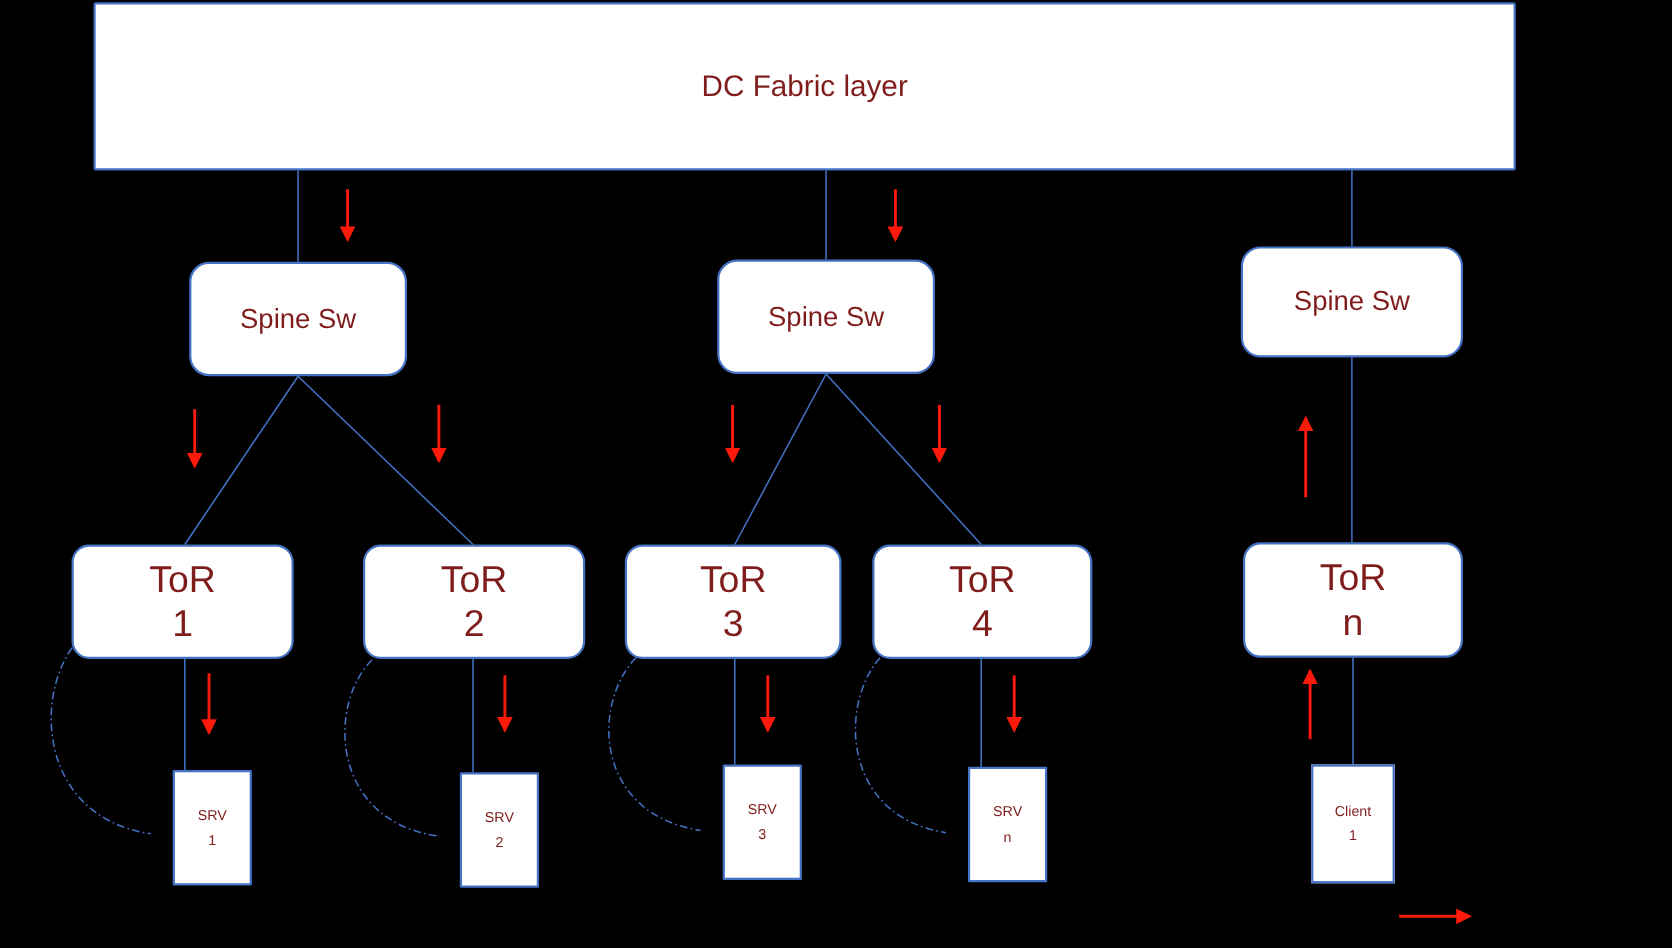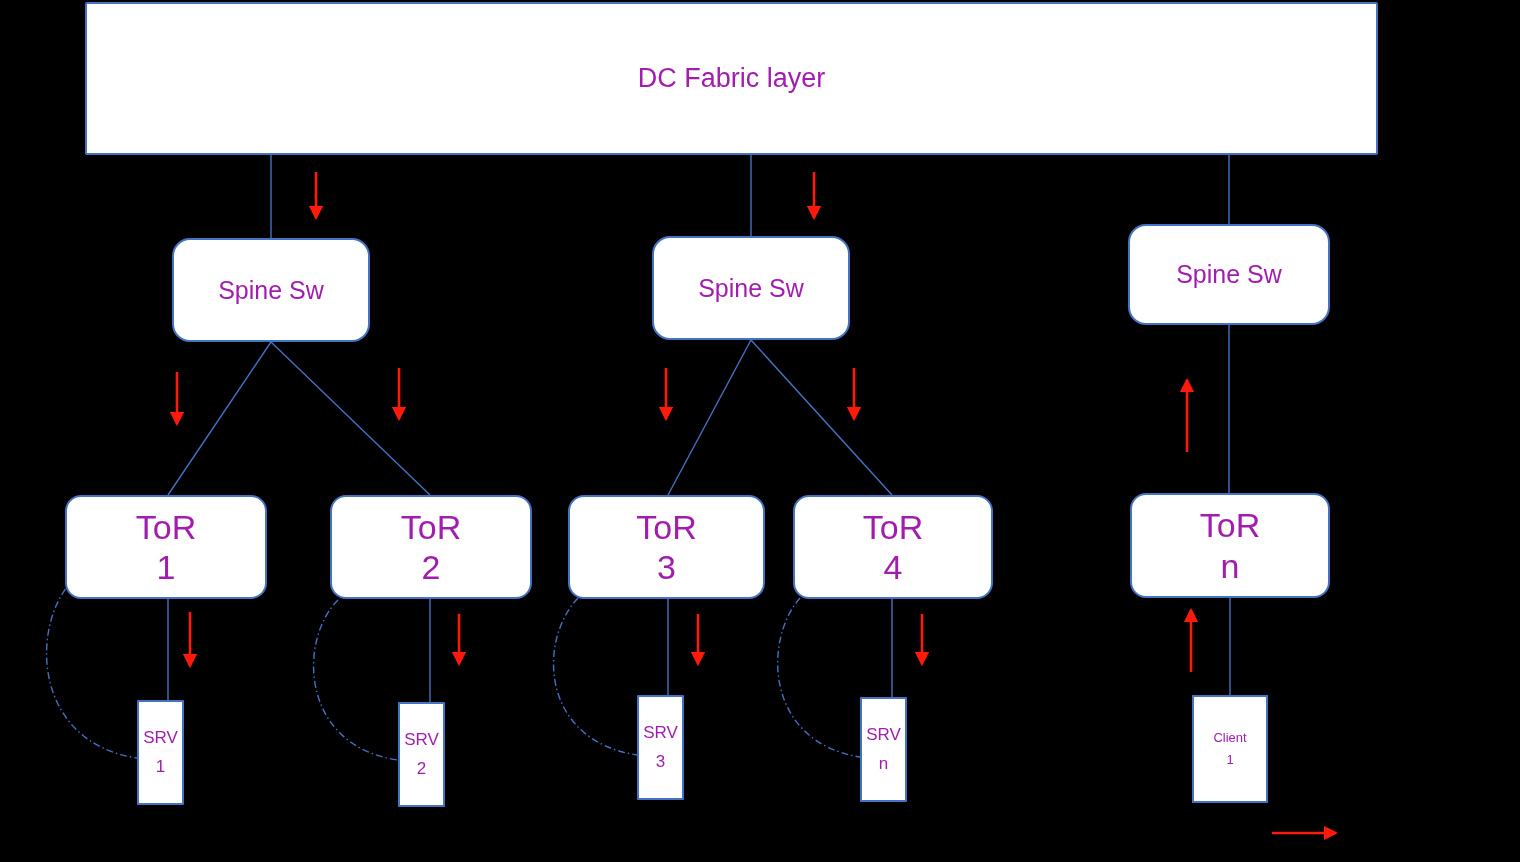--- a/index.html
+++ b/index.html
@@ -9,21 +9,21 @@
     font-family:"Liberation Sans", sans-serif;
     position:relative;
     overflow:hidden;
   }
   .stage{position:absolute;left:0;top:0;width:1520px;height:862px;}
   svg.wires{position:absolute;left:0;top:0;width:1520px;height:862px;}
   .box{
     position:absolute;
     background:#ffffff;
     border:2px solid #4472c4;
-    color:#a21caf;
+    color:#7f1d1d;
     display:flex;
     flex-direction:column;
     justify-content:center;
     text-align:center;
     box-sizing:border-box;
   }
   .fabric{
     left:85px;top:2px;width:1293px;height:153px;
     border-radius:2px;
     font-size:27px;
@@ -41,25 +41,26 @@
     border-radius:16px;
     font-size:34px;
     line-height:1.18;
   }
   .tor1{left:65px;top:495px;}
   .tor2{left:330px;top:495px;}
   .tor3{left:568px;top:495px;width:197px;}
   .tor4{left:793px;top:495px;width:200px;}
   .torn{left:1130px;top:493px;width:200px;height:105px;}
   .srv{
-    width:47px;height:105px;
-    font-size:17px;
+    width:72px;height:105px;
+    font-size:13px;
     line-height:1.7;
     border-width:2px;
     border-radius:1px;
+    margin-left:20px;
   }
   .srv1{left:137px;top:700px;}
   .srv2{left:398px;top:702px;}
   .srv3{left:637px;top:695px;}
   .srvn{left:860px;top:697px;}
   .client{left:1192px;top:695px;width:76px;height:108px;font-size:13px;line-height:1.7;}
   .lbl{display:block;}
 </style>
 </head>
 <body>

